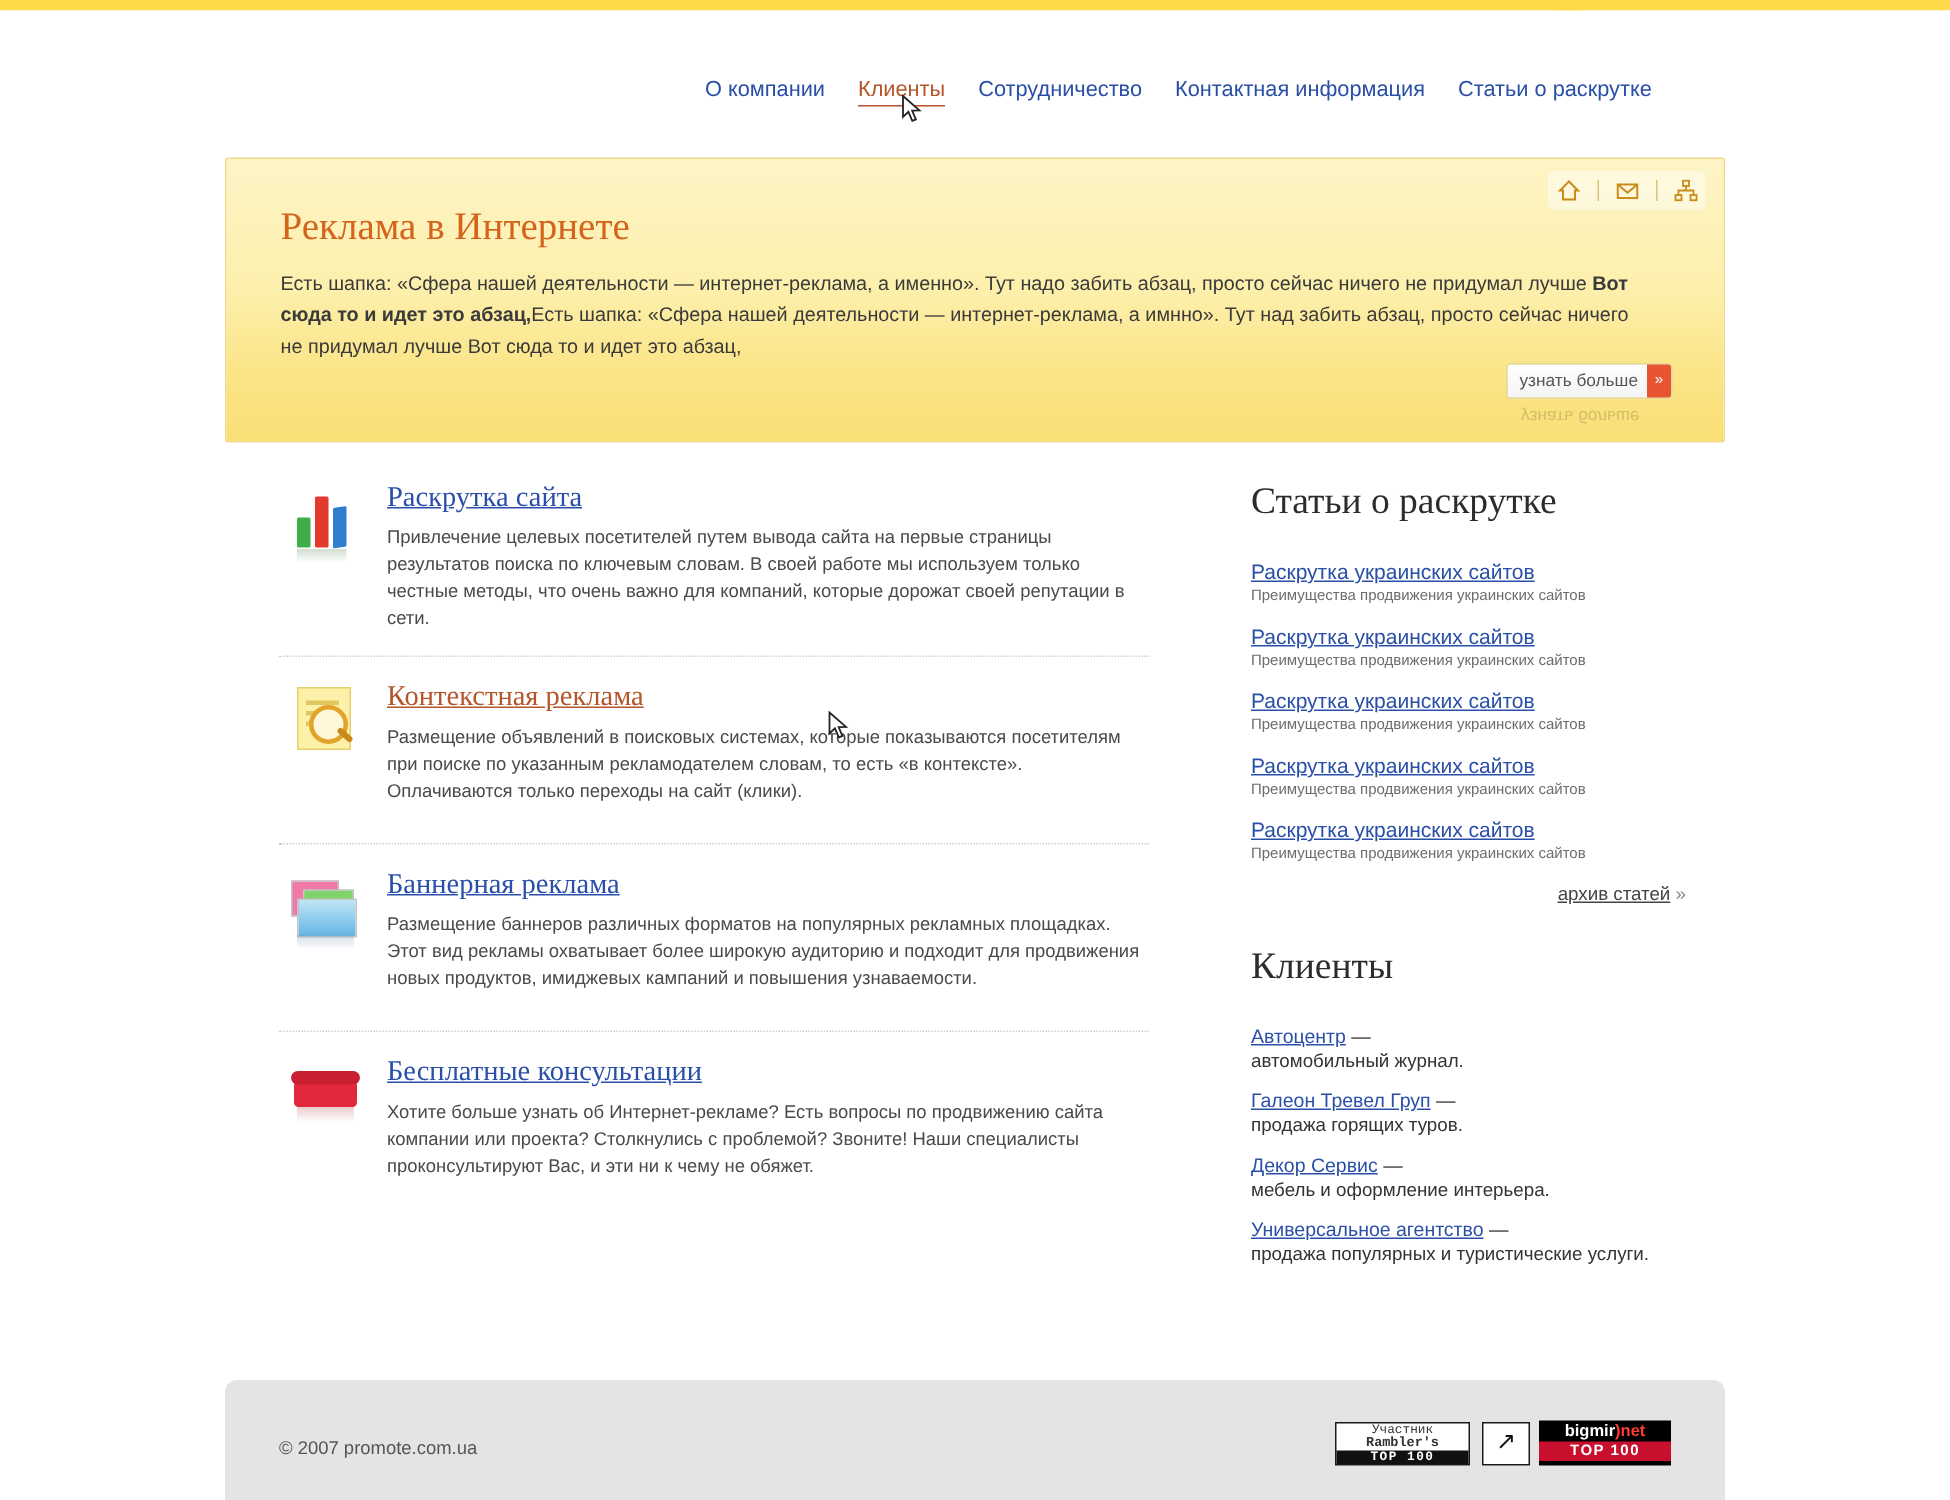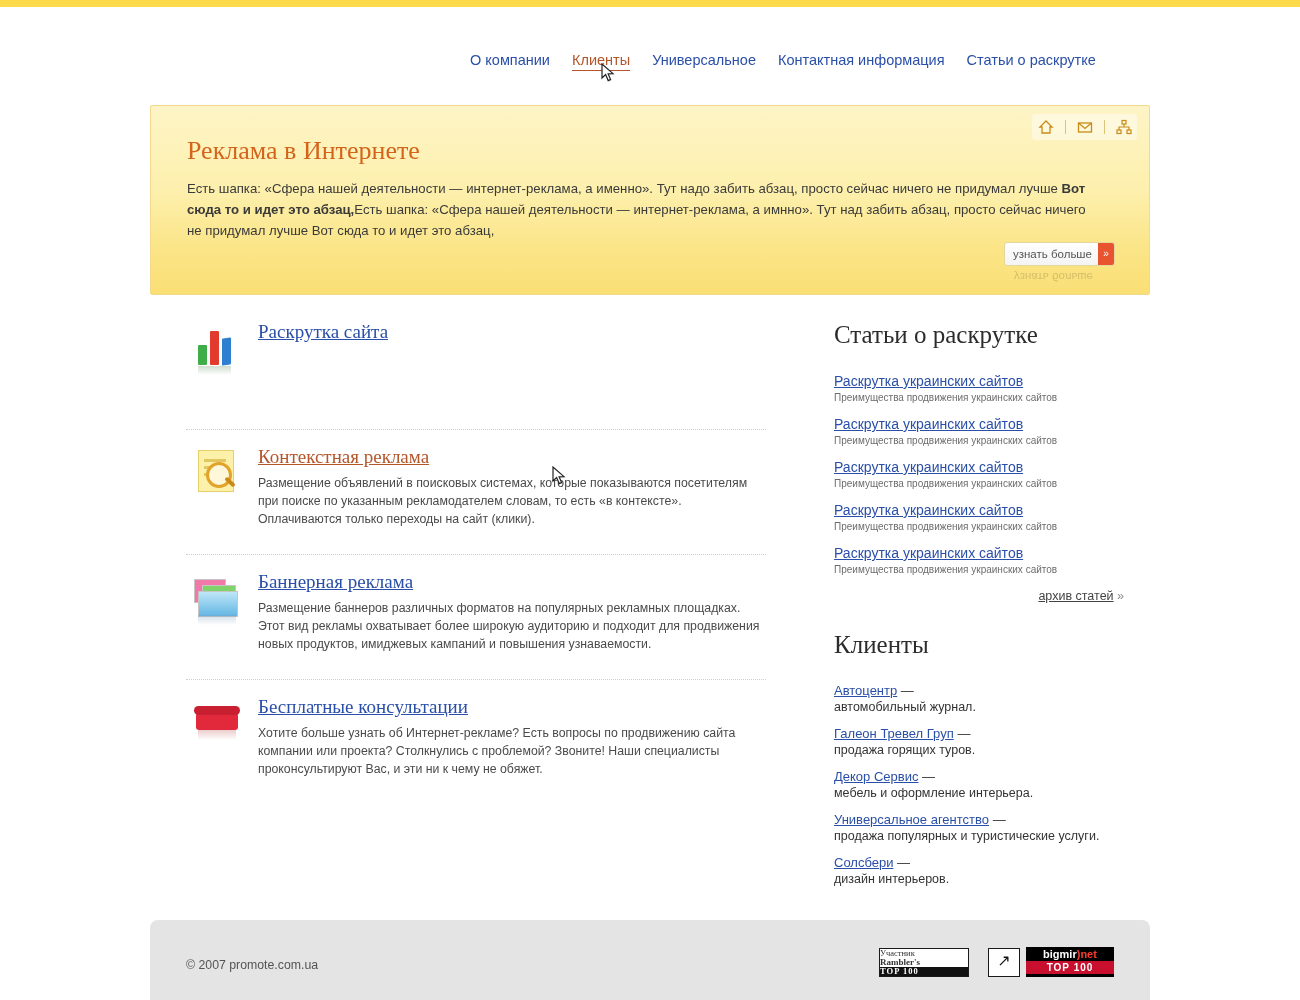--- a/index.html
+++ b/index.html
@@ -353,22 +353,23 @@
     right: 36px;
     top: 25px;
     height: 34px;
     display: flex;
     align-items: center;
   }
   .ctr-rambler {
     width: 88px; height: 27px;
     background: #fff;
     border: 1px solid #1a1a1a;
-    font-family: Liberation Serif, serif;
-    margin-right: 19px;
+    font-family: Liberation Mono, monospace;
+    text-align: center;
+    margin-right: 8px;
   }
   .ctr-rambler .t1 { font-size: 8.5px; line-height: 9px; display:block; }
   .ctr-rambler .t2 { font-size: 9px; font-weight: bold; line-height: 9px; display:block; }
   .ctr-rambler .t3 { background: #111; color: #fff; font-size: 8.5px; font-weight: bold; letter-spacing: 1px; display:block; line-height: 9px;}
   .ctr-arrow {
     width: 30px; height: 27px;
     background: #fff;
     border: 1px solid #1a1a1a;
     margin-right: 6px;
     position: relative;
@@ -405,21 +406,21 @@
 <div class="page">
 
   <div class="top-strip"></div>
   <div class="top-notch"></div>
 
   <div class="header">
 
     <div class="nav">
       <a href="#">О компании</a>
       <a href="#" class="active">Клиенты</a>
-      <a href="#">Универсальное</a>
+      <a href="#">Сотрудничество</a>
       <a href="#">Контактная информация</a>
       <a href="#" class="last">Статьи о раскрутке</a>
     </div>
 
     <div class="cursor cursor-nav">
       <svg width="16" height="20" viewBox="0 0 16 20">
         <path d="M1 1 L1 15 L4.6 11.6 L7.2 17.6 L9.6 16.6 L7.1 10.8 L12 10.6 Z" fill="#ffffff" stroke="#222" stroke-width="1.2"></path>
       </svg>
     </div>
   </div>
@@ -466,20 +467,21 @@
       <div class="col-left">
 
         <div class="offer">
           <div class="ico ico-chart">
             <div class="b b1"></div>
               <div class="b b2"></div>
               <div class="b b3"></div>
               <div class="refl"></div>
           </div>
           <h3><a href="#">Раскрутка сайта</a></h3>
+          <p>Привлечение целевых посетителей путем вывода сайта на первые страницы результатов поиска по ключевым словам. В своей работе мы используем только честные методы, что очень важно для компаний, которые дорожат своей репутации в сети.</p>
         </div>
 
         <div class="offer hovered">
           <div class="ico">
             <div class="ico-page">
                 <div class="ln" style="top:8px"></div>
                 <div class="ln" style="top:15px"></div>
                 <div class="ln" style="top:22px;width:14px"></div>
               </div>
             <div class="ico-mag"></div>
@@ -560,25 +562,20 @@
         <div class="client-item">
           <a href="#">Декор Сервис</a>
           <span class="dash">—</span>
           <span class="desc">мебель и оформление интерьера.</span>
         </div>
         <div class="client-item">
           <a href="#">Универсальное агентство</a>
           <span class="dash">—</span>
           <span class="desc">продажа популярных и туристические услуги.</span>
         </div>
-        <div class="client-item">
-          <a href="#">Солсбери</a>
-          <span class="dash">—</span>
-          <span class="desc">дизайн интерьеров.</span>
-        </div>
       </div>
 
     </div>
   </div>
 
   <div class="footer">
     <div class="copyright">© 2007 promote.com.ua</div>
     <div class="counters">
       <div class="ctr-rambler">
         <span class="t1">Участник</span>

